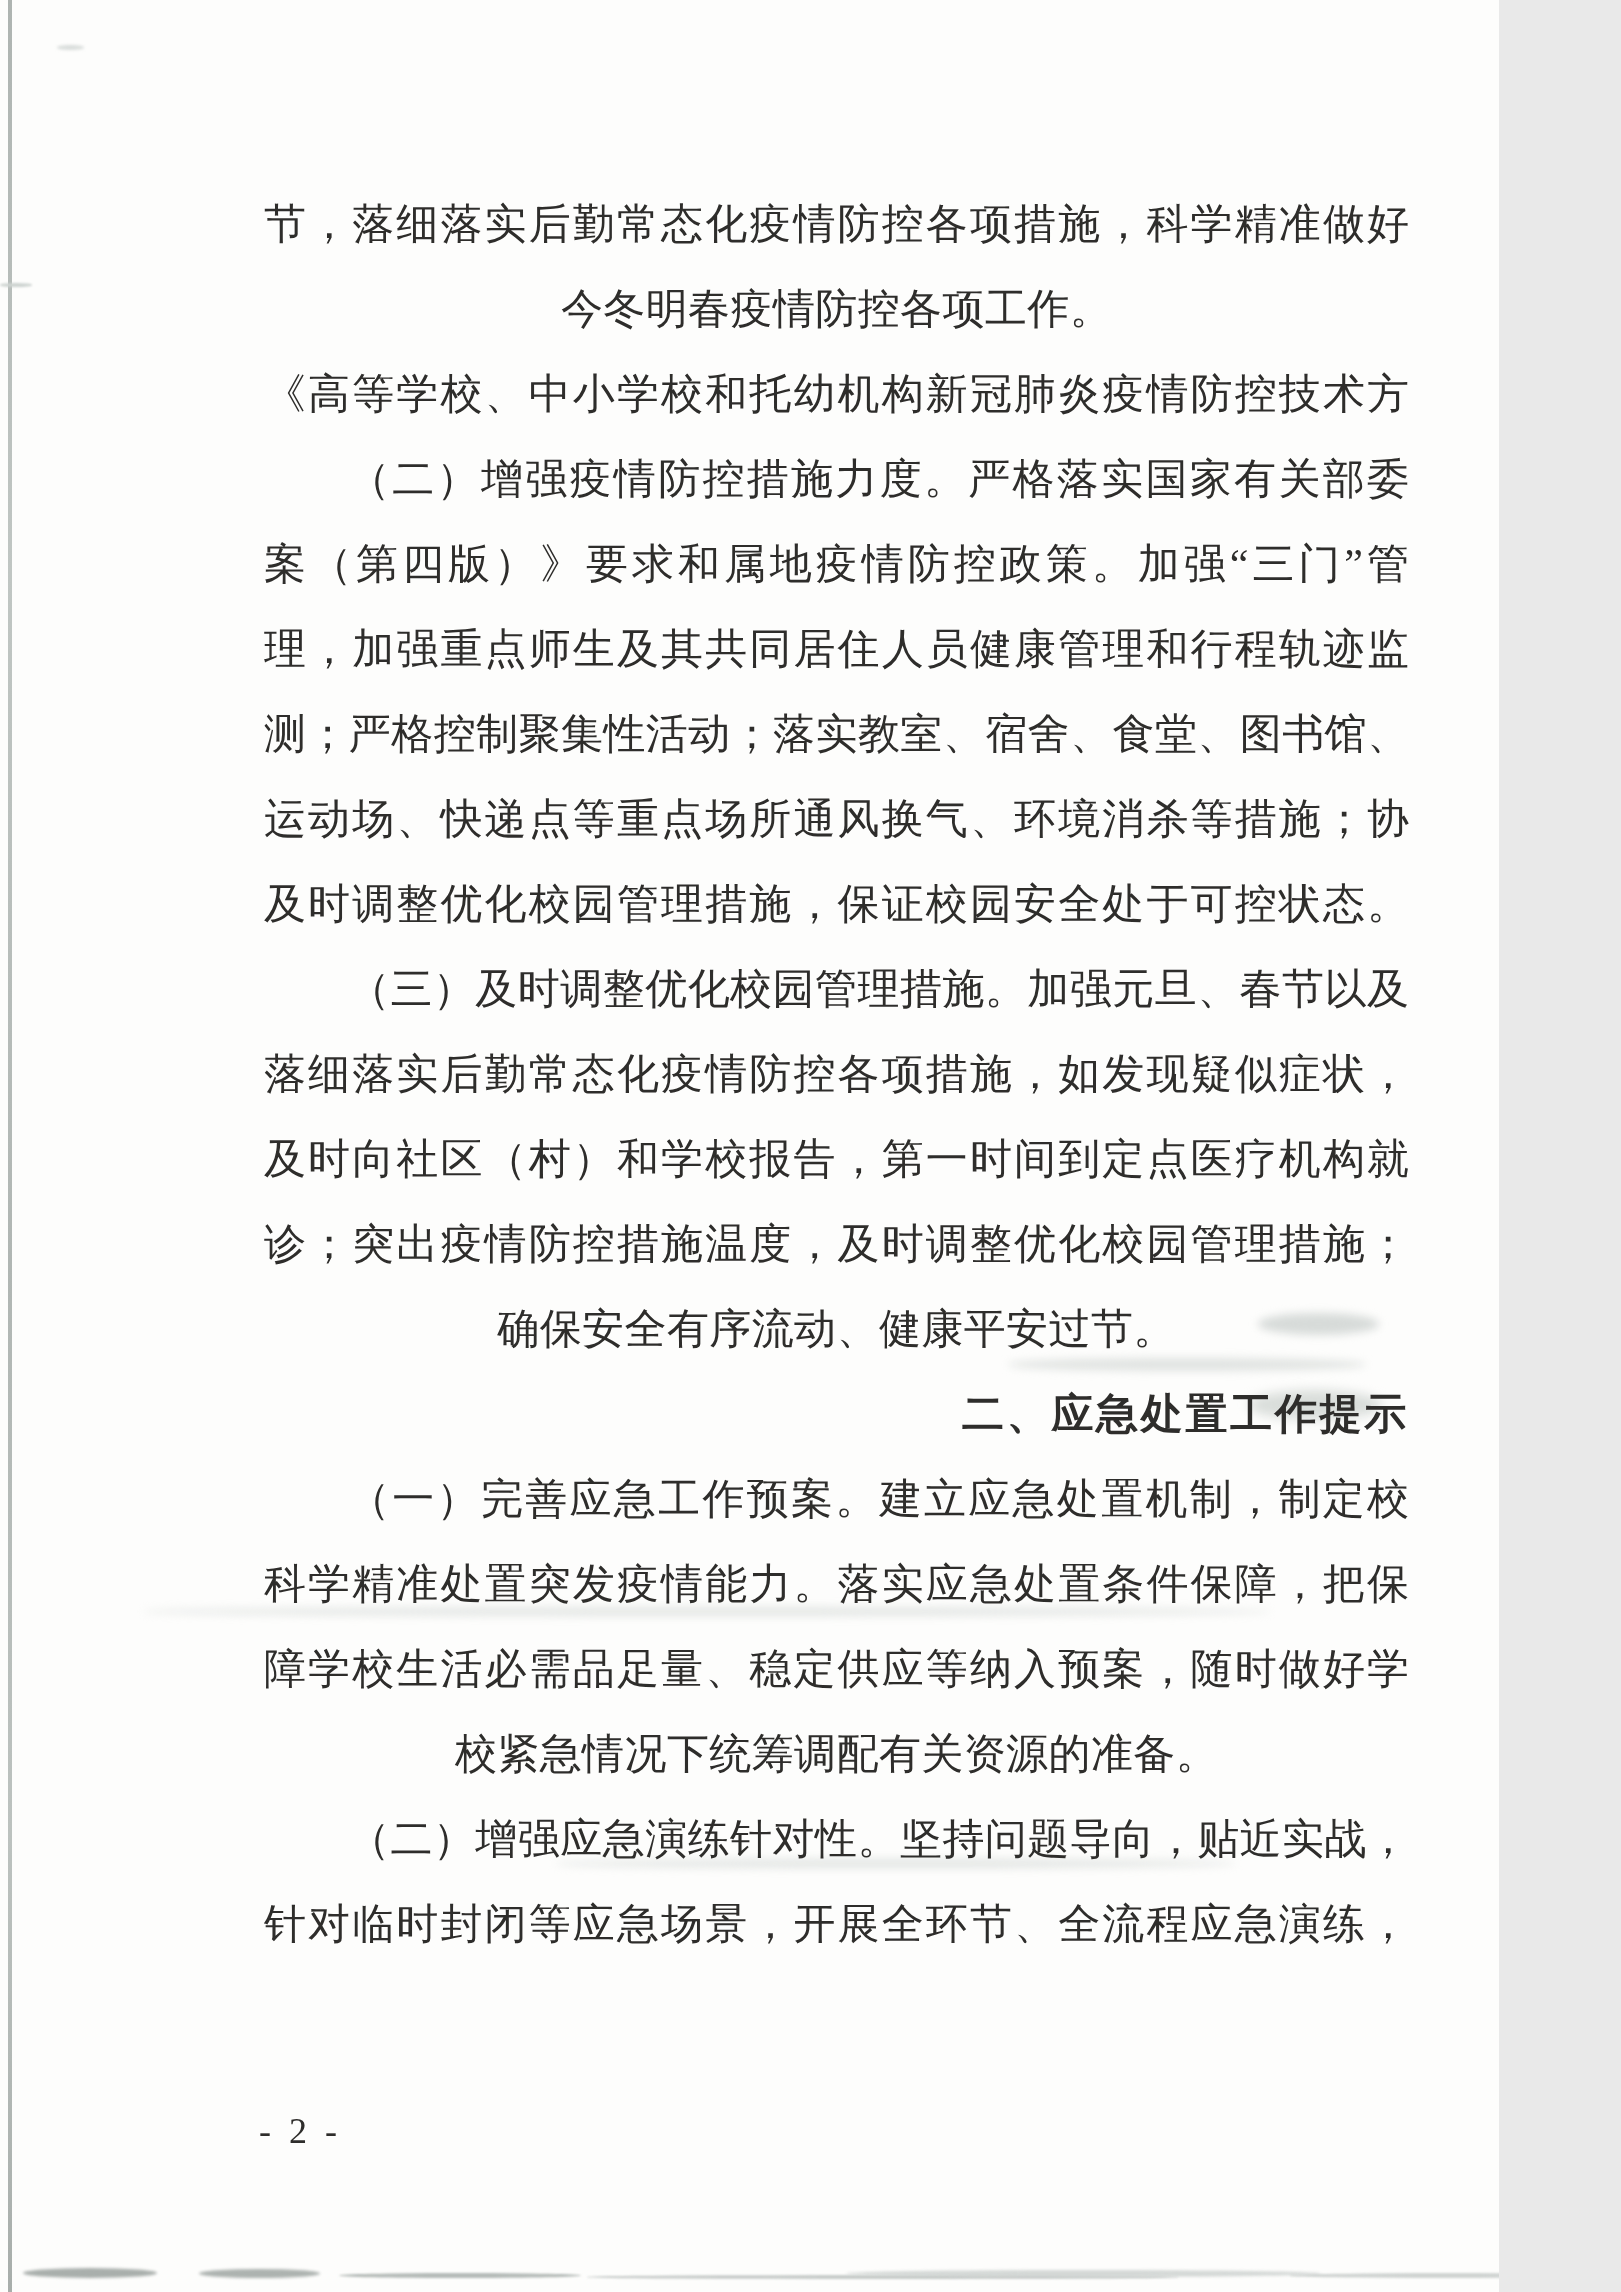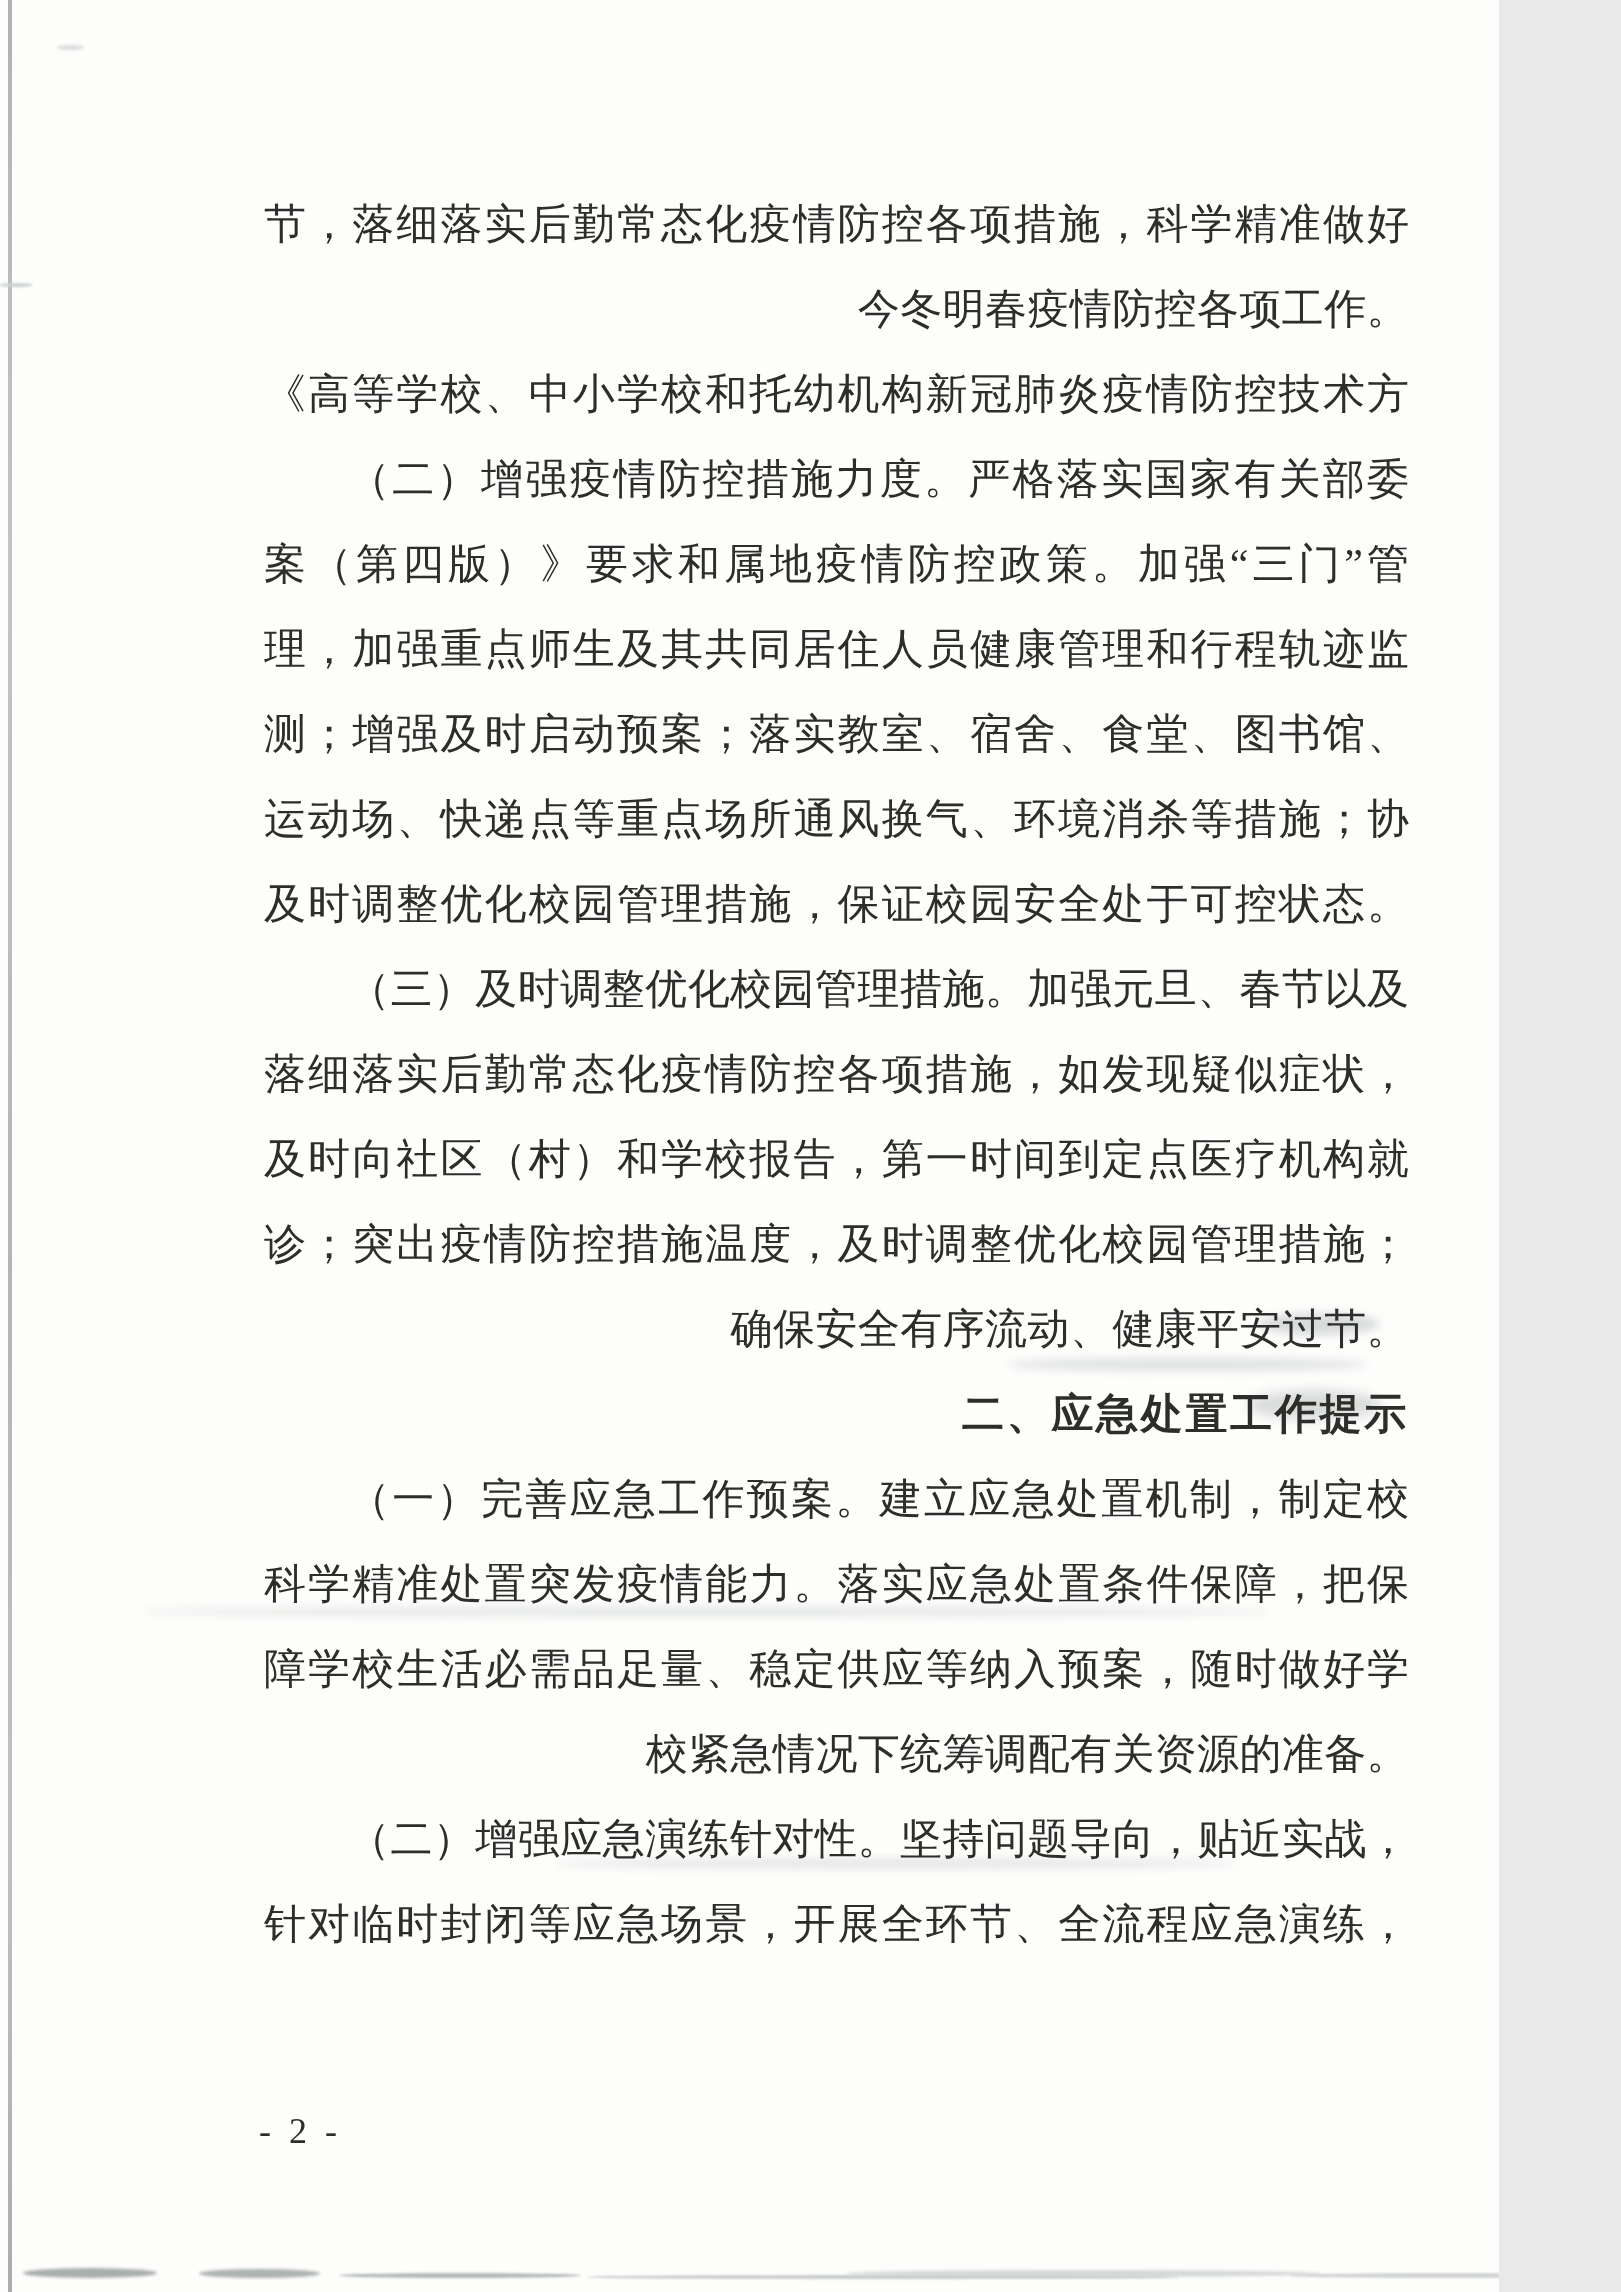--- a/index.html
+++ b/index.html
@@ -17,21 +17,21 @@
   .textblock{
     position:absolute;left:264px;top:182px;width:1145px;
     color:var(--ink,#2e2d2b);
   }
   .line{
     height:85px;line-height:85px;font-size:42px;
     text-rendering:optimizeLegibility;
   }
   .cont{text-align:justify;text-align-last:justify;text-justify:inter-character;}
   .indent{text-indent:84px;text-align:justify;text-align-last:justify;text-justify:inter-character;}
-  .endp{text-align:right;letter-spacing:0.4px;}
+  .endp{text-align:center;letter-spacing:0.4px;}
   .heading{text-indent:84px;font-weight:bold;letter-spacing:2.7px;text-align:right;}
   .pageno{
     position:absolute;left:259px;top:2110px;
     font-size:36px;letter-spacing:4.5px;color:var(--ink,#2e2d2b);
   }
   .smudge{position:absolute;border-radius:50%;}
 </style>
 </head>
 <body>
 
@@ -54,21 +54,21 @@
   <div class="smudge" style="left:846px;top:2270px;width:475px;height:7.2px;background:#cbd0ce;filter:blur(1.8px);opacity:.8"></div>
   <div class="smudge" style="left:1290px;top:2273px;width:313px;height:4.5px;background:#c5cac8;filter:blur(0.9px);opacity:.8"></div>
 
   <div class="textblock">
     <div class="line cont">节，落细落实后勤常态化疫情防控各项措施，科学精准做好</div>
     <div class="line endp">今冬明春疫情防控各项工作。</div>
     <div class="line cont">《高等学校、中小学校和托幼机构新冠肺炎疫情防控技术方</div>
     <div class="line indent">（二）增强疫情防控措施力度。严格落实国家有关部委</div>
     <div class="line cont">案（第四版）》要求和属地疫情防控政策。加强“三门”管</div>
     <div class="line cont">理，加强重点师生及其共同居住人员健康管理和行程轨迹监</div>
-    <div class="line cont">测；增强及时启动预案；落实教室、宿舍、食堂、图书馆、</div>
+    <div class="line cont">测；严格控制聚集性活动；落实教室、宿舍、食堂、图书馆、</div>
     <div class="line cont">运动场、快递点等重点场所通风换气、环境消杀等措施；协</div>
     <div class="line cont">及时调整优化校园管理措施，保证校园安全处于可控状态。</div>
     <div class="line indent">（三）及时调整优化校园管理措施。加强元旦、春节以及</div>
     <div class="line cont">落细落实后勤常态化疫情防控各项措施，如发现疑似症状，</div>
     <div class="line cont">及时向社区（村）和学校报告，第一时间到定点医疗机构就</div>
     <div class="line cont">诊；突出疫情防控措施温度，及时调整优化校园管理措施；</div>
     <div class="line endp">确保安全有序流动、健康平安过节。</div>
     <div class="line heading">二、应急处置工作提示</div>
     <div class="line indent">（一）完善应急工作预案。建立应急处置机制，制定校</div>
     <div class="line cont">科学精准处置突发疫情能力。落实应急处置条件保障，把保</div>

